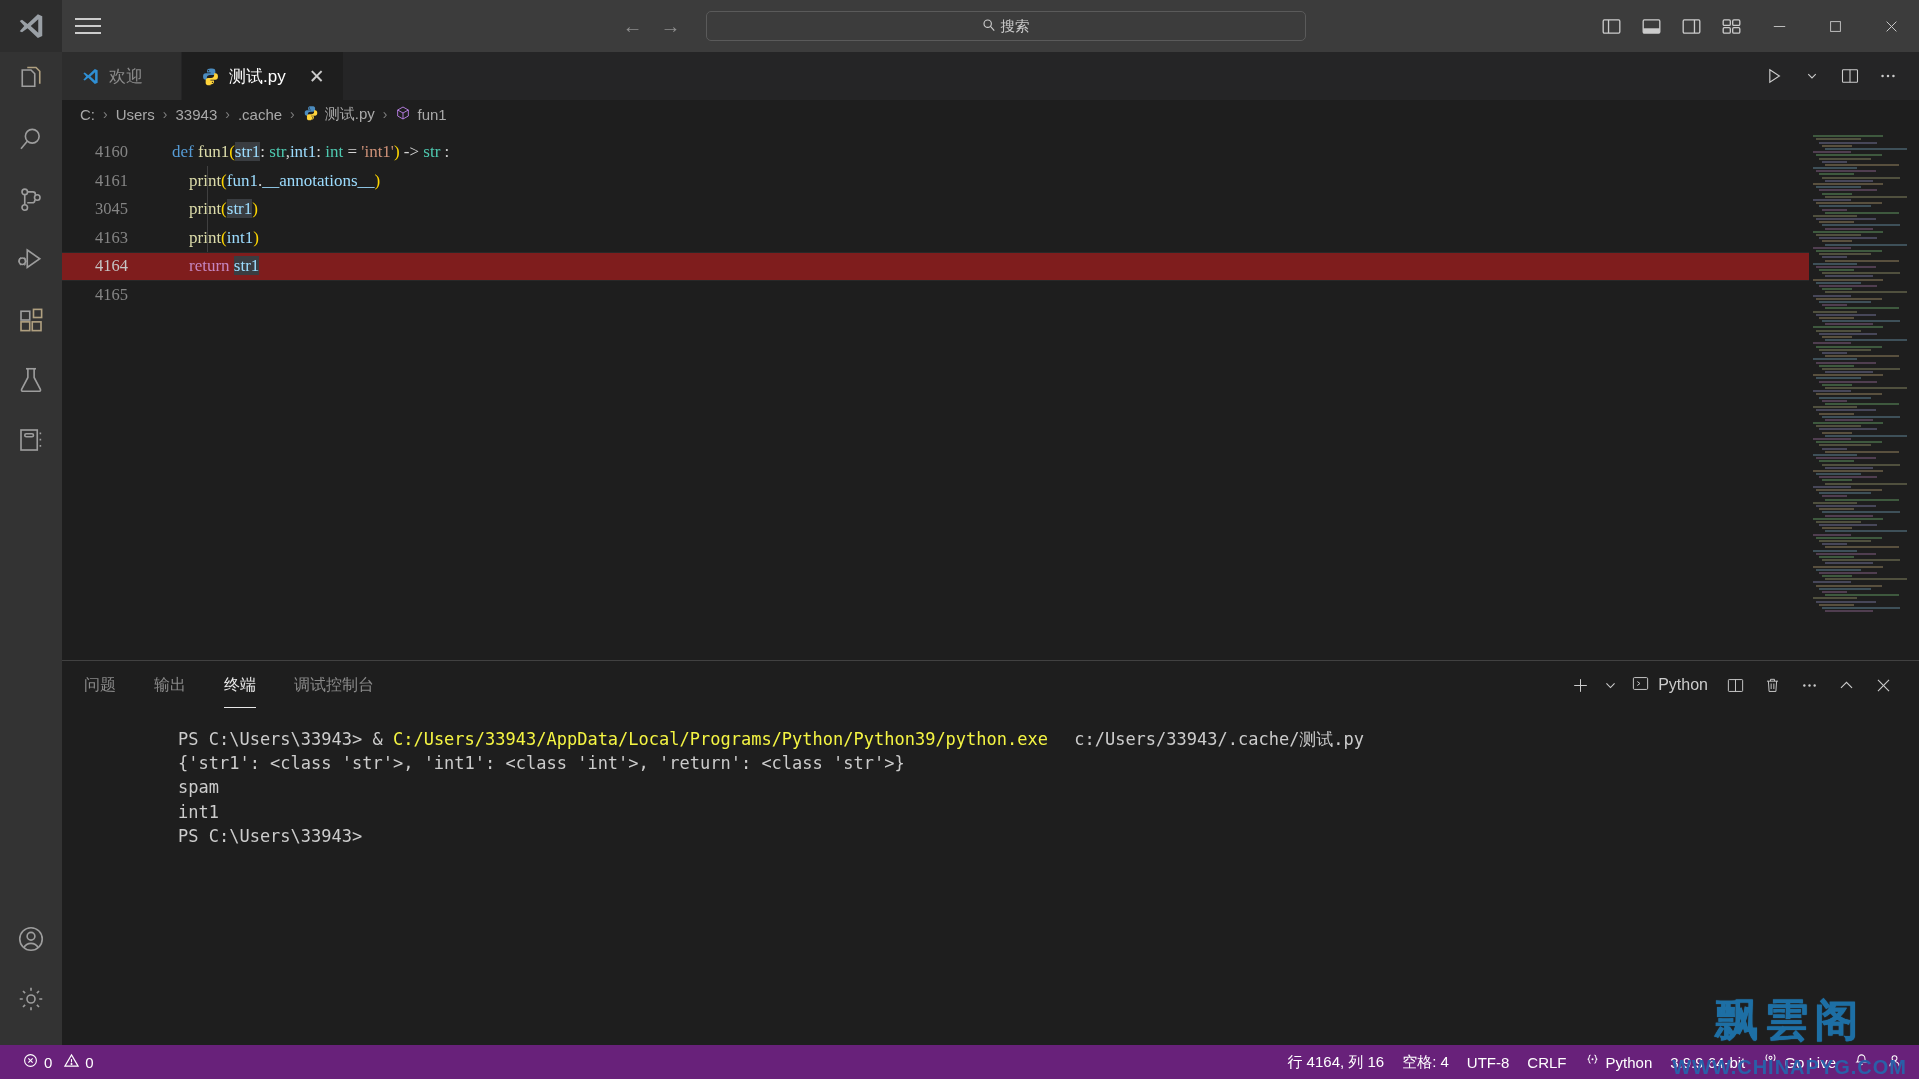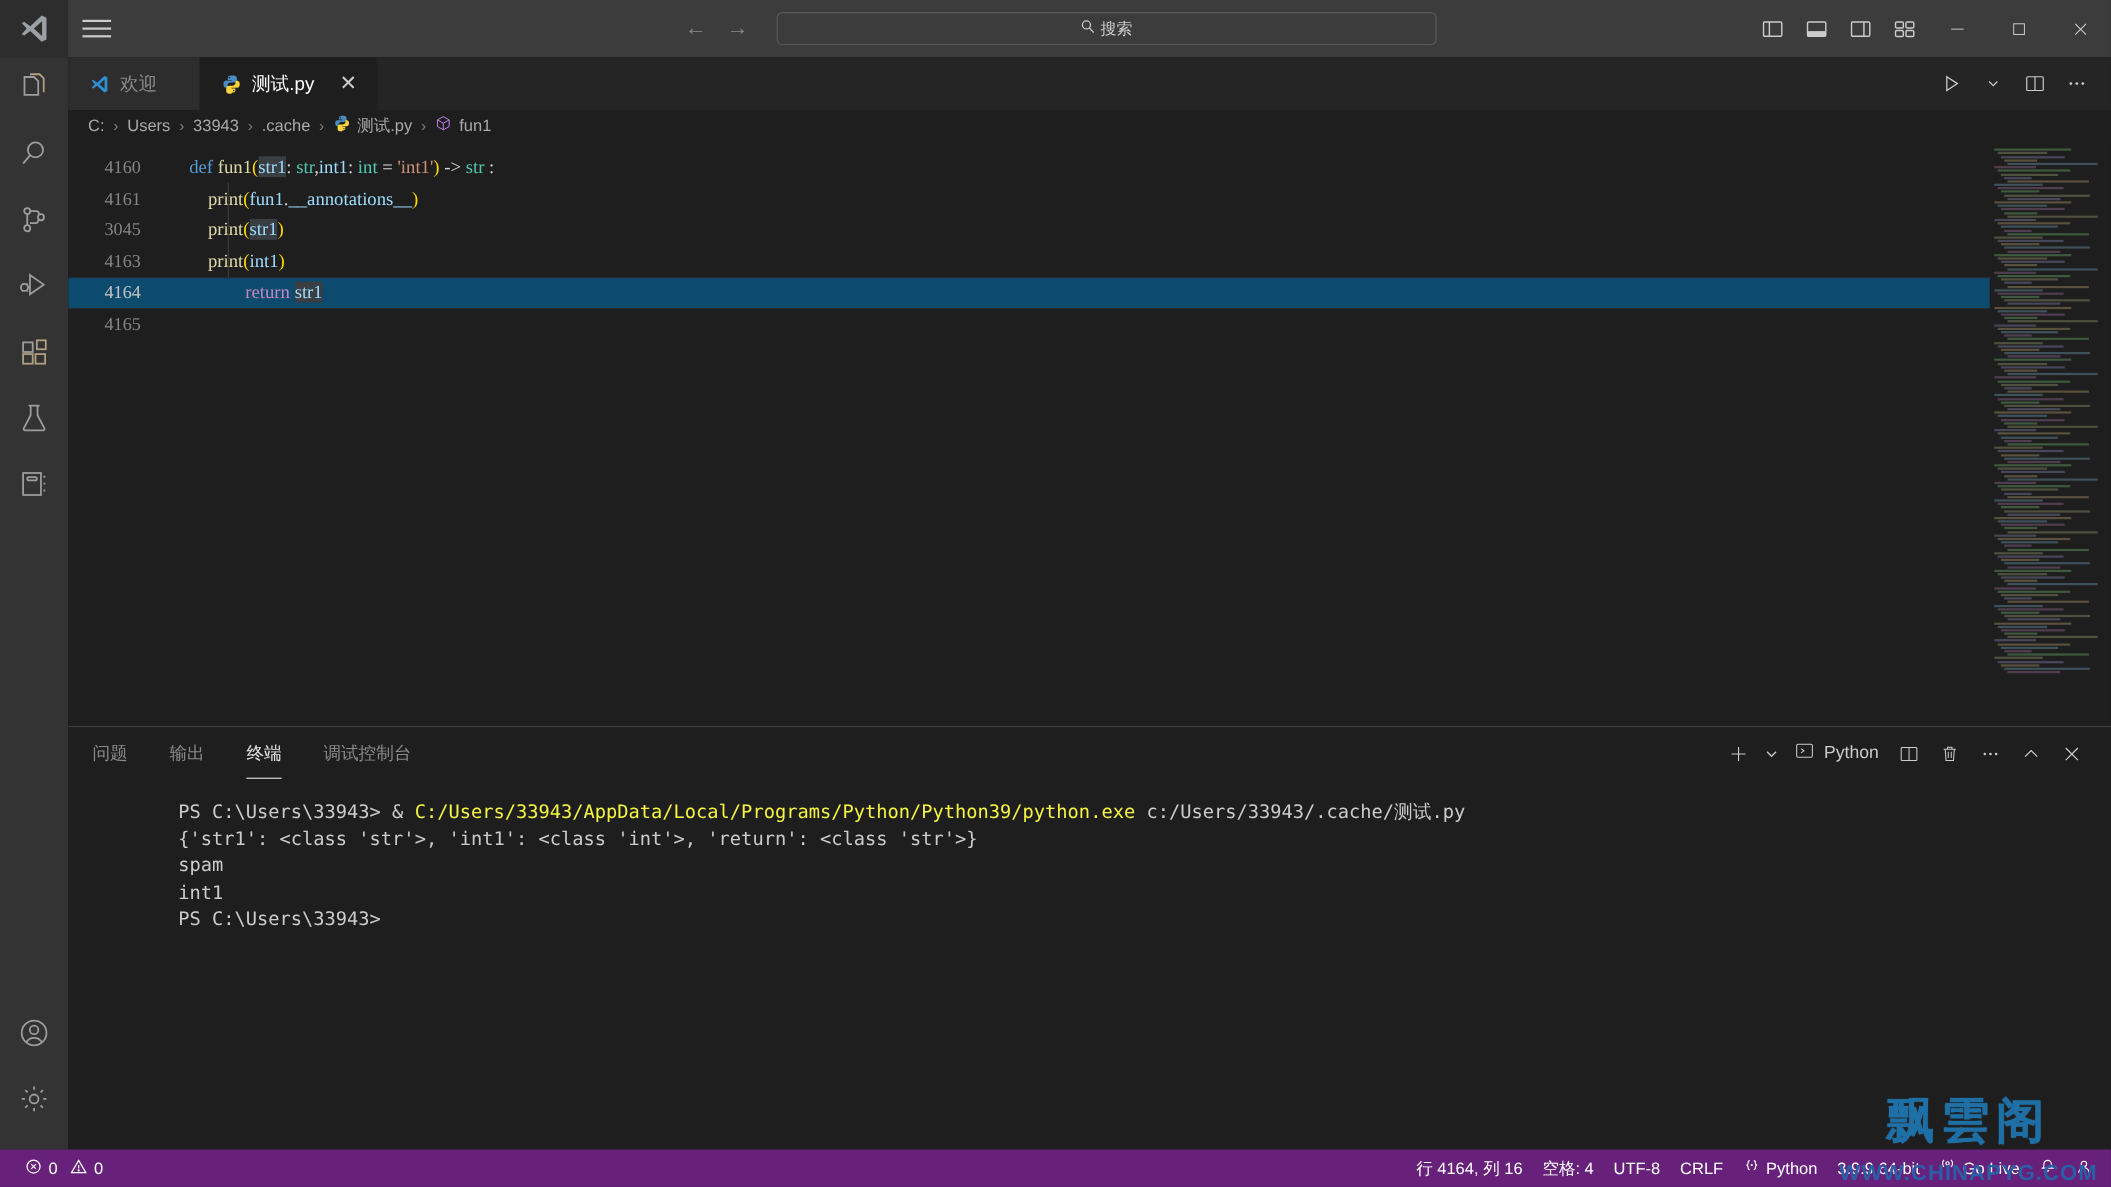--- a/index.html
+++ b/index.html
@@ -112,21 +112,21 @@
   .editorwrap { flex: 1 1 auto; position: relative; min-height: 0; display: flex; background: #1e1e1e; overflow: hidden; }
   .code {
     flex: 1 1 auto;
     font-family: Liberation Serif, serif;
     font-size: 17px; line-height: 28.6px;
     padding-top: 10px;
     position: relative;
     min-width: 0;
   }
   .cline { display: flex; height: 28.6px; align-items: center; white-space: pre; }
-  .cline.current { background: #0c4a6e; box-shadow: inset 0 1px 0 #282828, inset 0 -1px 0 #282828; gap: 34px; }
+  .cline.current { background: #7f1d1d; box-shadow: inset 0 1px 0 #282828, inset 0 -1px 0 #282828; }
   .lnum {
     width: 88px; flex: 0 0 88px; text-align: right; padding-right: 22px;
     color: #858585; font-size: 16.5px;
   }
   .cline.current .lnum { color: #c6c6c6; }
   .ctext { padding-left: 22px; color: #d4d4d4; }
   .ind-guide {
     position: absolute; left: 145px; top: 38px; width: 1px; height: 86px; background: #404040;
   }
   .kw   { color: #569cd6; }   
@@ -157,21 +157,21 @@
   .pa.term-label { gap: 8px; font-size: 16px; color: #cccccc; }
   .pa.term-label svg { width: 19px; height: 19px; }
 
   .terminal {
     flex: 1 1 auto; overflow: hidden;
     font-family: "DejaVu Sans Mono", "Liberation Mono", monospace;
     font-size: 17px; line-height: 24.2px;
     color: #cccccc; padding: 18px 0 0 100px;
     white-space: pre; letter-spacing: 0px;
   }
-  .t-white { color: #cccccc; }
+  .t-white { color: #cccccc; margin-left: 16px; }
   .t-yellow { color: #f5f543; }
 
   
   .statusbar {
     height: 34px; flex: 0 0 34px; background: #68217a;
     display: flex; align-items: center; color: #ffffff; font-size: 15px;
     position: relative;
   }
   .sb-left { display: flex; align-items: center; gap: 0; padding-left: 14px; }
   .sb-item { display: flex; align-items: center; gap: 6px; padding: 0 9px; height: 34px; white-space: nowrap; }

